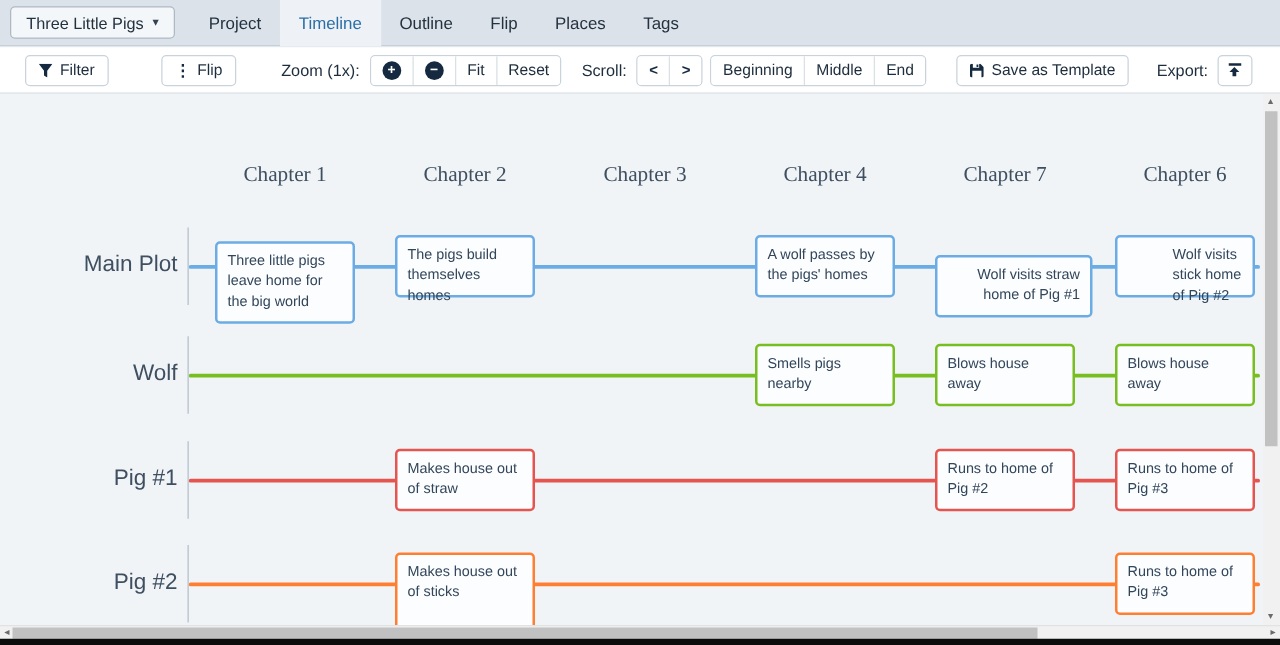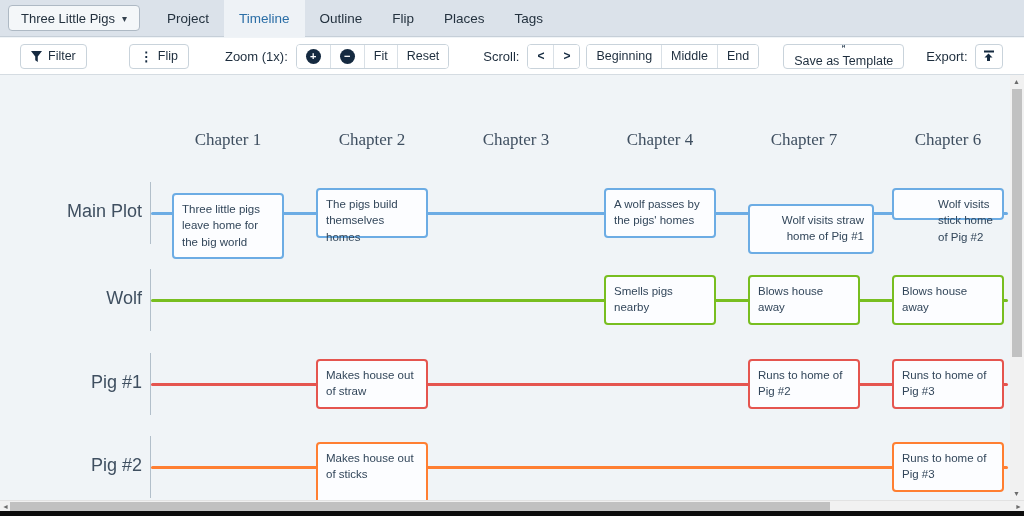--- a/index.html
+++ b/index.html
@@ -88,35 +88,35 @@
     <div class="tb-group" style="margin-left:8px;">
       <div class="seg">
           <span class="zoom-circle">+</span>
         </div>
       <div class="seg">
           <span class="zoom-circle">−</span>
         </div>
       <div class="seg">Fit</div>
       <div class="seg">Reset</div>
     </div>
-    <span class="tb-label" style="margin-left:34px;">Scroll:</span>
+    <span class="tb-label" style="margin-left:16px;">Scroll:</span>
     <div class="tb-group" style="margin-left:8px;">
       <div class="seg">
           <span class="chev">&lt;</span>
         </div>
       <div class="seg">
           <span class="chev">&gt;</span>
         </div>
     </div>
     <div class="tb-group" style="margin-left:6px;">
       <div class="seg">Beginning</div>
       <div class="seg">Middle</div>
       <div class="seg">End</div>
     </div>
-    <div class="tb-btn" style="margin-left:24px;flex-direction:column;">
+    <div class="tb-btn" style="margin-left:24px;">
       <svg class="icon-svg" width="11" height="11" viewBox="0 0 12 12">
           <path d="M0 1.5 C0 .7 .7 0 1.5 0 H9 L12 3 V10.5 C12 11.3 11.3 12 10.5 12 H1.5 C.7 12 0 11.3 0 10.5 Z M2.5 0 H8 V3.5 H2.5 Z M5.7 .7 H7.3 V2.9 H5.7 Z M2 6 H10 V12 H2 Z" fill="#152a40" fill-rule="evenodd"></path>
         </svg>
       <span>Save as Template</span>
     </div>
     <span class="tb-label" style="margin-left:22px;">Export:</span>
     <div class="tb-btn" style="margin-left:7px; padding:0 7px;">
       <svg class="icon-svg" width="12" height="12" viewBox="0 0 12 12">
           <path d="M1 9.5 H11 V11.5 H1 Z M2.5 4.5 H5 V1 H8 V4.5 H10.5 L6.5 8.5 Z" fill="#152a40" transform="rotate(180 6 6)"></path>
         </svg>
@@ -130,21 +130,21 @@
       <div class="chapter-h" style="left: 660px; top: 55px;">Chapter 4</div>
       <div class="chapter-h" style="left: 804px; top: 55px;">Chapter 7</div>
       <div class="chapter-h" style="left: 948px; top: 55px;">Chapter 6</div>
       <div class="plotline" style="left: 151px; top: 137px; width: 857px; background: rgb(108, 172, 228);"></div>
       <div class="row-sep" style="left: 150px; top: 107px; height: 62px;"></div>
       <div class="row-label" style="top: 126px;">Main Plot</div>
       <div class="scene-card" style="left: 172px; top: 118px; width: 112px; height: 66px; border-color: rgb(108, 172, 228);">Three little pigs leave home for the big world</div>
       <div class="scene-card" style="left: 316px; top: 113px; width: 112px; height: 50px; border-color: rgb(108, 172, 228);">The pigs build themselves homes</div>
       <div class="scene-card" style="left: 604px; top: 113px; width: 112px; height: 50px; border-color: rgb(108, 172, 228);">A wolf passes by the pigs' homes</div>
       <div class="scene-card" style="left: 748px; top: 129px; width: 126px; height: 50px; border-color: rgb(108, 172, 228); text-align: right;">Wolf visits straw home of Pig #1</div>
-      <div class="scene-card" style="left: 892px; top: 113px; width: 112px; height: 32px; border-color: rgb(108, 172, 228); padding-left: 44px;">Wolf visits stick home of Pig #2</div>
+      <div class="scene-card" style="left: 892px; top: 113px; width: 112px; height: 50px; border-color: rgb(108, 172, 228); padding-left: 44px;">Wolf visits stick home of Pig #2</div>
       <div class="plotline" style="left: 151px; top: 224px; width: 857px; background: rgb(120, 190, 32);"></div>
       <div class="row-sep" style="left: 150px; top: 194px; height: 62px;"></div>
       <div class="row-label" style="top: 213px;">Wolf</div>
       <div class="scene-card" style="left: 604px; top: 200px; width: 112px; height: 50px; border-color: rgb(120, 190, 32);">Smells pigs nearby</div>
       <div class="scene-card" style="left: 748px; top: 200px; width: 112px; height: 50px; border-color: rgb(120, 190, 32);">Blows house away</div>
       <div class="scene-card" style="left: 892px; top: 200px; width: 112px; height: 50px; border-color: rgb(120, 190, 32);">Blows house away</div>
       <div class="plotline" style="left: 151px; top: 308px; width: 857px; background: rgb(229, 85, 79);"></div>
       <div class="row-sep" style="left: 150px; top: 278px; height: 62px;"></div>
       <div class="row-label" style="top: 297px;">Pig #1</div>
       <div class="scene-card" style="left: 316px; top: 284px; width: 112px; height: 50px; border-color: rgb(229, 85, 79);">Makes house out of straw</div>

